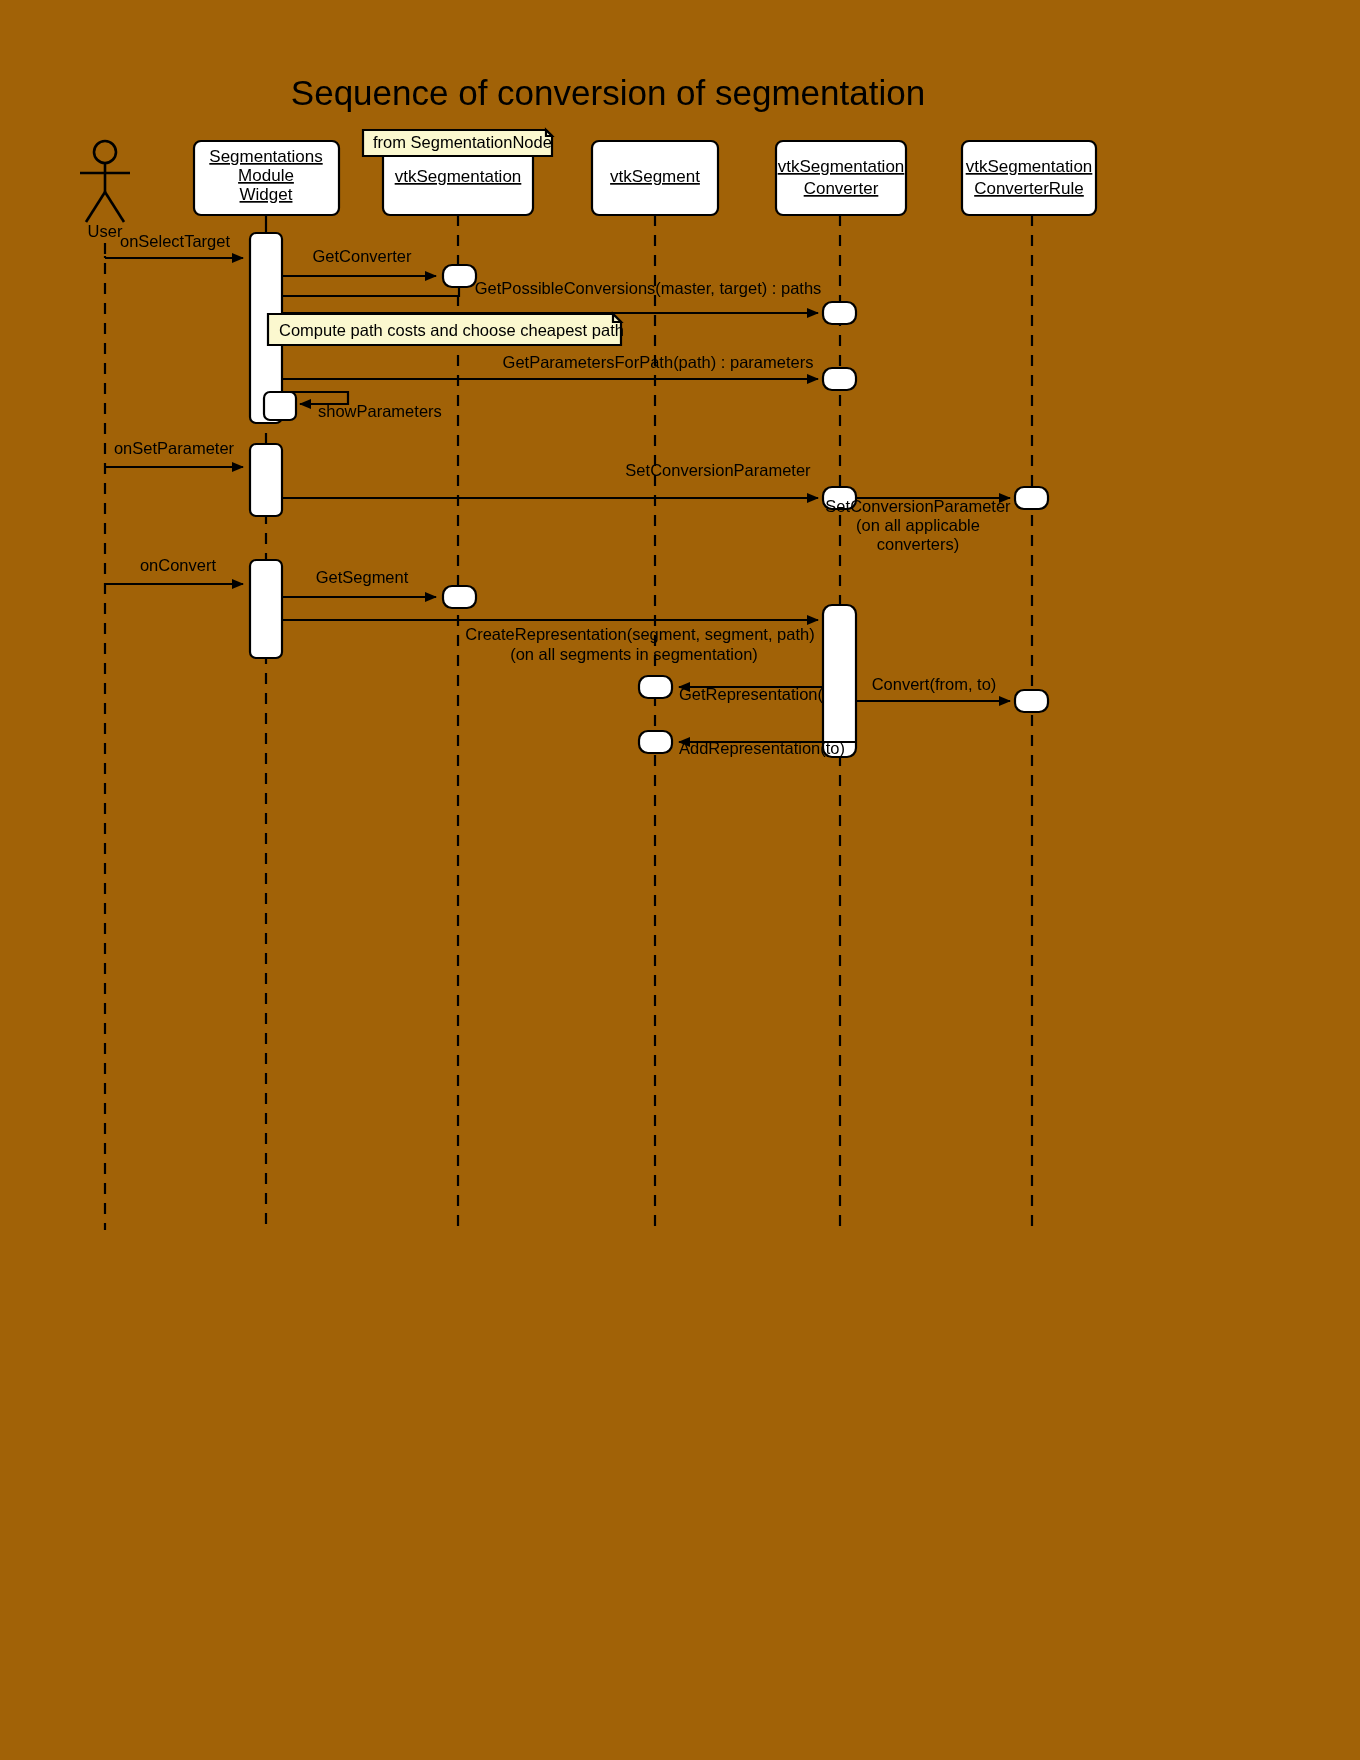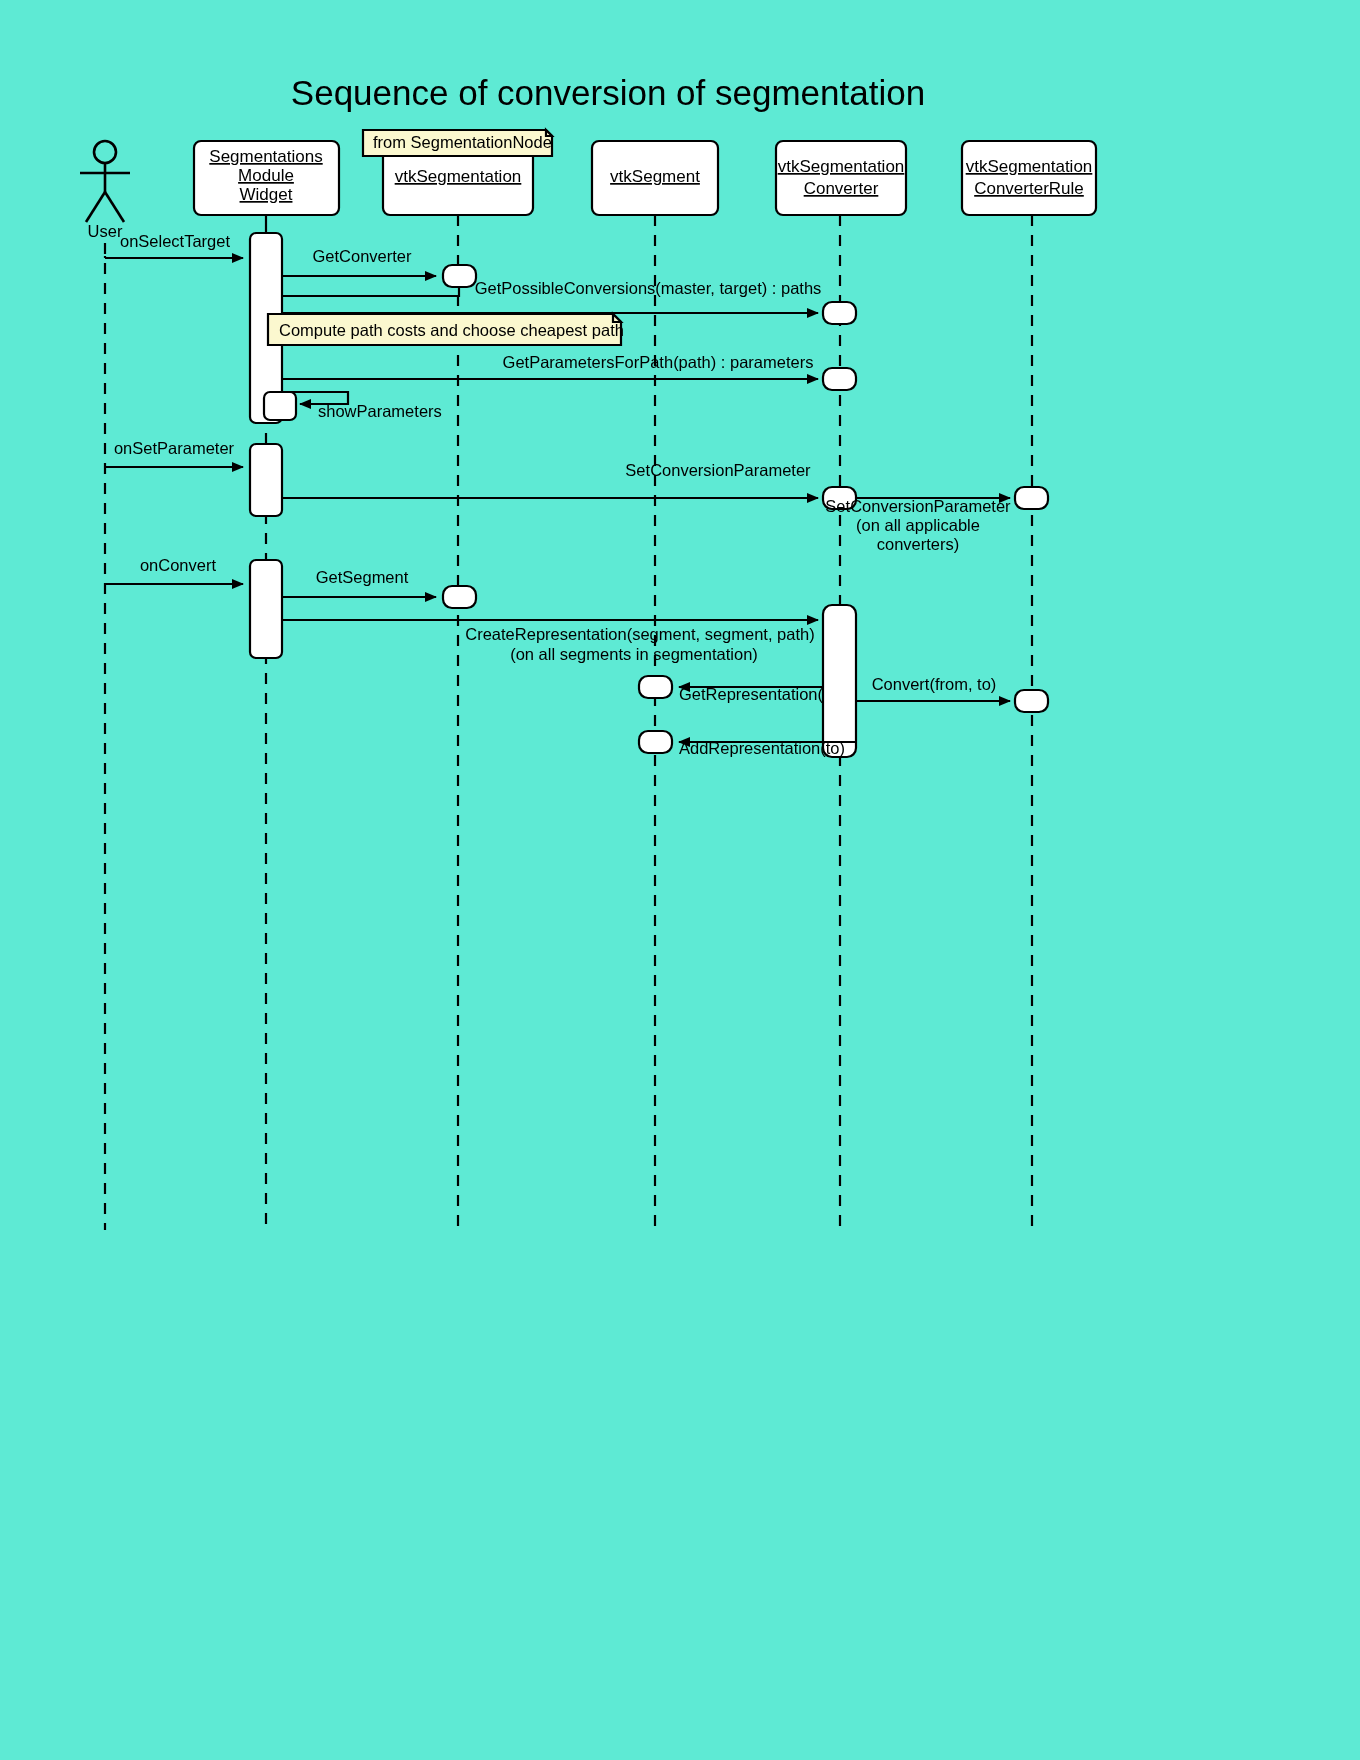--- a/index.html
+++ b/index.html
@@ -10,21 +10,21 @@
   body {
     width: 1360px;
     height: 1760px;
     font-family: "Liberation Sans", sans-serif;
     overflow: hidden;
   }
   #diagram-root {
     position: relative;
     width: 1360px;
     height: 1760px;
-    background: #5eead4;
+    background: #a16207;
   }
   svg#seq-svg {
     position: absolute;
     left: 0;
     top: 0;
     width: 1360px;
     height: 1760px;
   }
   .diagram-title {
     font-size: 35px;

